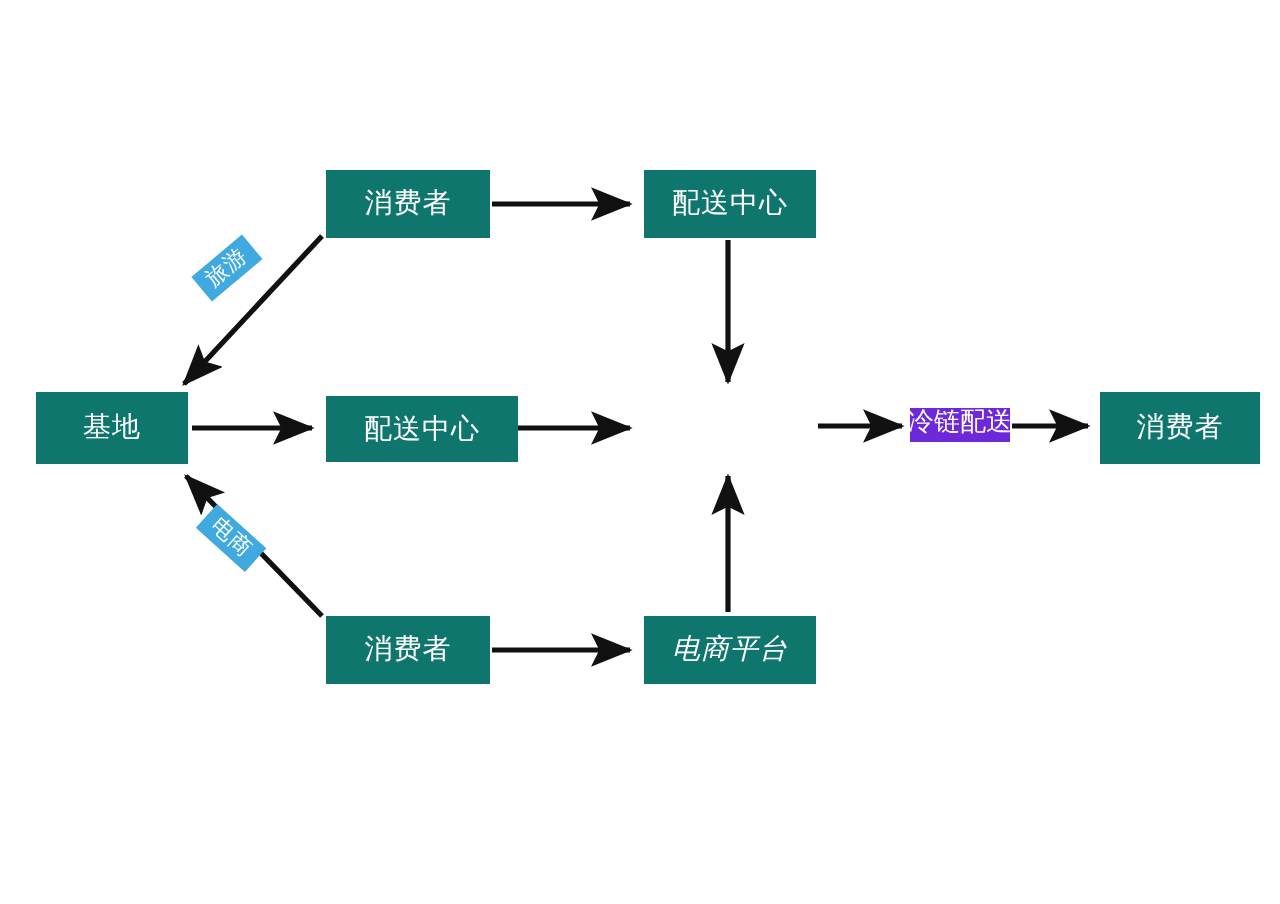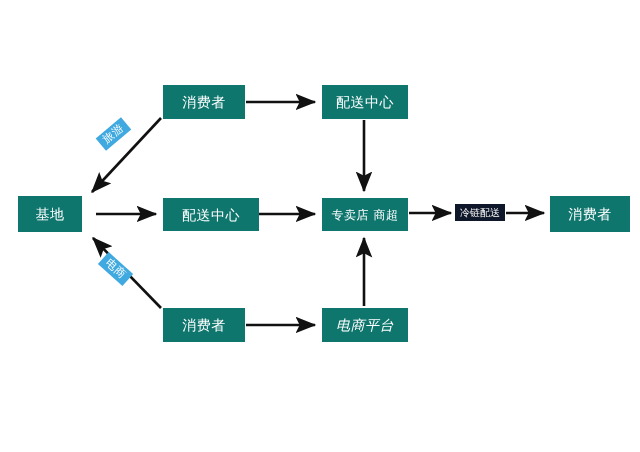--- a/index.html
+++ b/index.html
@@ -40,23 +40,23 @@
     color: #ffffff;
     font-size: 11px;
     padding: 2px 5px;
     white-space: nowrap;
     box-sizing: border-box;
     line-height: 1.1;
     letter-spacing: 0.5px;
   }
   .tiny-label {
     position: absolute;
-    background: #0f172a;
+    background: #6d28d9;
     color: #ffffff;
-    font-size: 10px;
+    font-size: 13px;
     padding: 2px 3px;
     white-space: nowrap;
     box-sizing: border-box;
     line-height: 1.1;
     display: flex;
     align-items: center;
     justify-content: center;
   }
   svg.arrows {
     position: absolute;
@@ -97,25 +97,24 @@
 
     <line x1="246" y1="325" x2="315" y2="325" stroke="#111111" stroke-width="2.6" marker-end="url(#ah)"></line>
 
     <line x1="364" y1="306" x2="364" y2="238" stroke="#111111" stroke-width="2.6" marker-end="url(#ah)"></line>
   </svg>
 
   <div class="node" style="left:163px;top:85px;width:82px;height:34px;">消费者</div>
 
   <div class="node" style="left:322px;top:85px;width:86px;height:34px;">配送中心</div>
 
-  <div class="node" style="left:18px;top:196px;width:64px;height:36px;">基地</div>
+  <div class="node" style="left:18px;top:196px;width:76px;height:36px;">基地</div>
 
   <div class="node" style="left:163px;top:198px;width:96px;height:33px;">配送中心</div>
 
-  <div class="node small-text" style="left:322px;top:198px;width:86px;height:33px;">专卖店  商超</div>
 
   <div class="node" style="left:550px;top:196px;width:80px;height:36px;">消费者</div>
 
   <div class="node" style="left:163px;top:308px;width:82px;height:34px;">消费者</div>
 
   <div class="node" style="left:322px;top:308px;width:86px;height:34px;font-style:italic;">电商平台</div>
 
   <div class="tiny-label" style="left:455px;top:204px;width:50px;height:17px;">冷链配送</div>
 
   <div class="edge-label" style="left:97px;top:126px;transform:rotate(-40deg);transform-origin:center center;">旅游</div>

